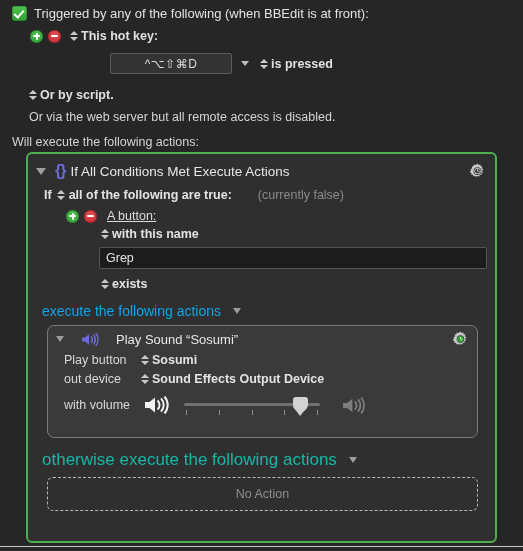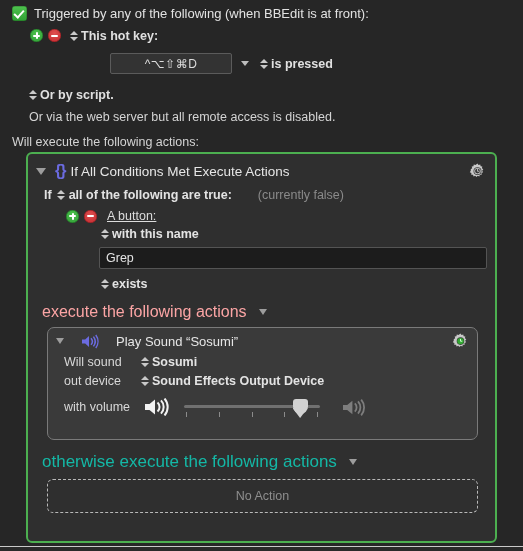--- a/index.html
+++ b/index.html
@@ -42,21 +42,21 @@
     background: linear-gradient(#4ec24e,#2fa134);
     box-shadow: inset 0 0 0 0.5px rgba(0,0,0,.35);
     position:relative; flex:0 0 15px;
   }
   .check:after{
     content:""; position:absolute; left:4px; top:2px; width:4px; height:8px;
     border:solid #fff; border-width:0 2px 2px 0; transform:rotate(42deg);
   }
   #trigger-header .t { font-size:13px; color:#e2e2e2; }
 
-  #hotkey-row { position:absolute; left:30px; top:29px; display:flex; align-items:flex-start; }
+  #hotkey-row { position:absolute; left:30px; top:29px; display:flex; align-items:center; }
   #hotkey-row .pm { margin-right:5px; }
   #hotkey-row .pm.minus { margin-right:8px; }
   #hotkey-row .t { font-weight:bold; font-size:12.5px; color:#e0e0e0; }
 
   #hotkey-field-row { position:absolute; left:110px; top:53px; display:flex; align-items:center; }
   .hk-field {
     width:122px; height:21px; border:1px solid #5b5b5b; background:#333333;
     border-radius:2px; display:flex; align-items:center; justify-content:center;
     color:#dcdcdc; font-size:12px; letter-spacing:0.5px;
   }
@@ -95,21 +95,21 @@
   #name-field {
     margin:6px 8px 0 71px; height:22px; background:#1c1c1c;
     border:1px solid #545454; border-radius:2px; display:flex; align-items:center;
     padding-left:6px; color:#e4e4e4; font-size:12.5px;
   }
 
   #exists-row { display:flex; align-items:center; padding-left:72px; margin-top:8px; }
   #exists-row .t { font-weight:bold; font-size:12.5px; color:#e3e3e3; }
 
   #exec-row { display:flex; align-items:center; padding-left:14px; margin-top:12px; }
-  #exec-row .t { font-size:16px; color:#fca5a5; margin-right:12px; }
+  #exec-row .t { font-size:14px; color:#0ea5e9; margin-right:12px; }
 
   
   #play-sound {
     margin:6px 17px 0 19px; height:113px; background:#3a3a3a;
     border:1px solid #7a7a7a; border-radius:7px; position:relative;
   }
   #ps-head { display:flex; align-items:center; height:22px; padding:4px 7px 0 8px;gap:9px; }
   #ps-head .tri-d.small { margin-right:8px; }
   .spk { margin-right:4px; display:flex; align-items:center; }
   #ps-title { font-size:13px; color:#e6e6e6; }
@@ -261,21 +261,21 @@
             <path d="M10 1.6l1.1 1.5 1.8-.5.4 1.8 1.8.4-.5 1.8 1.5 1.1-1.2 1.4 1 1.6-1.7.8.2 1.8-1.9.1-.6 1.8-1.7-.8-1.3 1.3-1.3-1.3-1.7.8-.6-1.8-1.9-.1.2-1.8-1.7-.8 1-1.6L2.9 7.7l1.5-1.1-.5-1.8 1.8-.4.4-1.8 1.8.5z"></path>
           </g>
           <circle cx="10" cy="9.6" r="4" fill="#3a3a3a"></circle>
           <circle cx="10" cy="9.6" r="3.4" fill="#31a831"></circle>
           <path d="M10 7.3v2.4h1.9" stroke="#d8ffd8" stroke-width="1" fill="none"></path>
         </svg>
       </span>
     </div>
 
     <div class="ps-line">
-      <span class="cap">Will sound</span>
+      <span class="cap">Play button</span>
       <span class="stepper">
           <i class="up"></i>
           <i class="dn"></i>
         </span>
       <span class="val">Sosumi</span>
     </div>
 
     <div class="ps-line">
       <span class="cap">out device</span>
       <span class="stepper">

